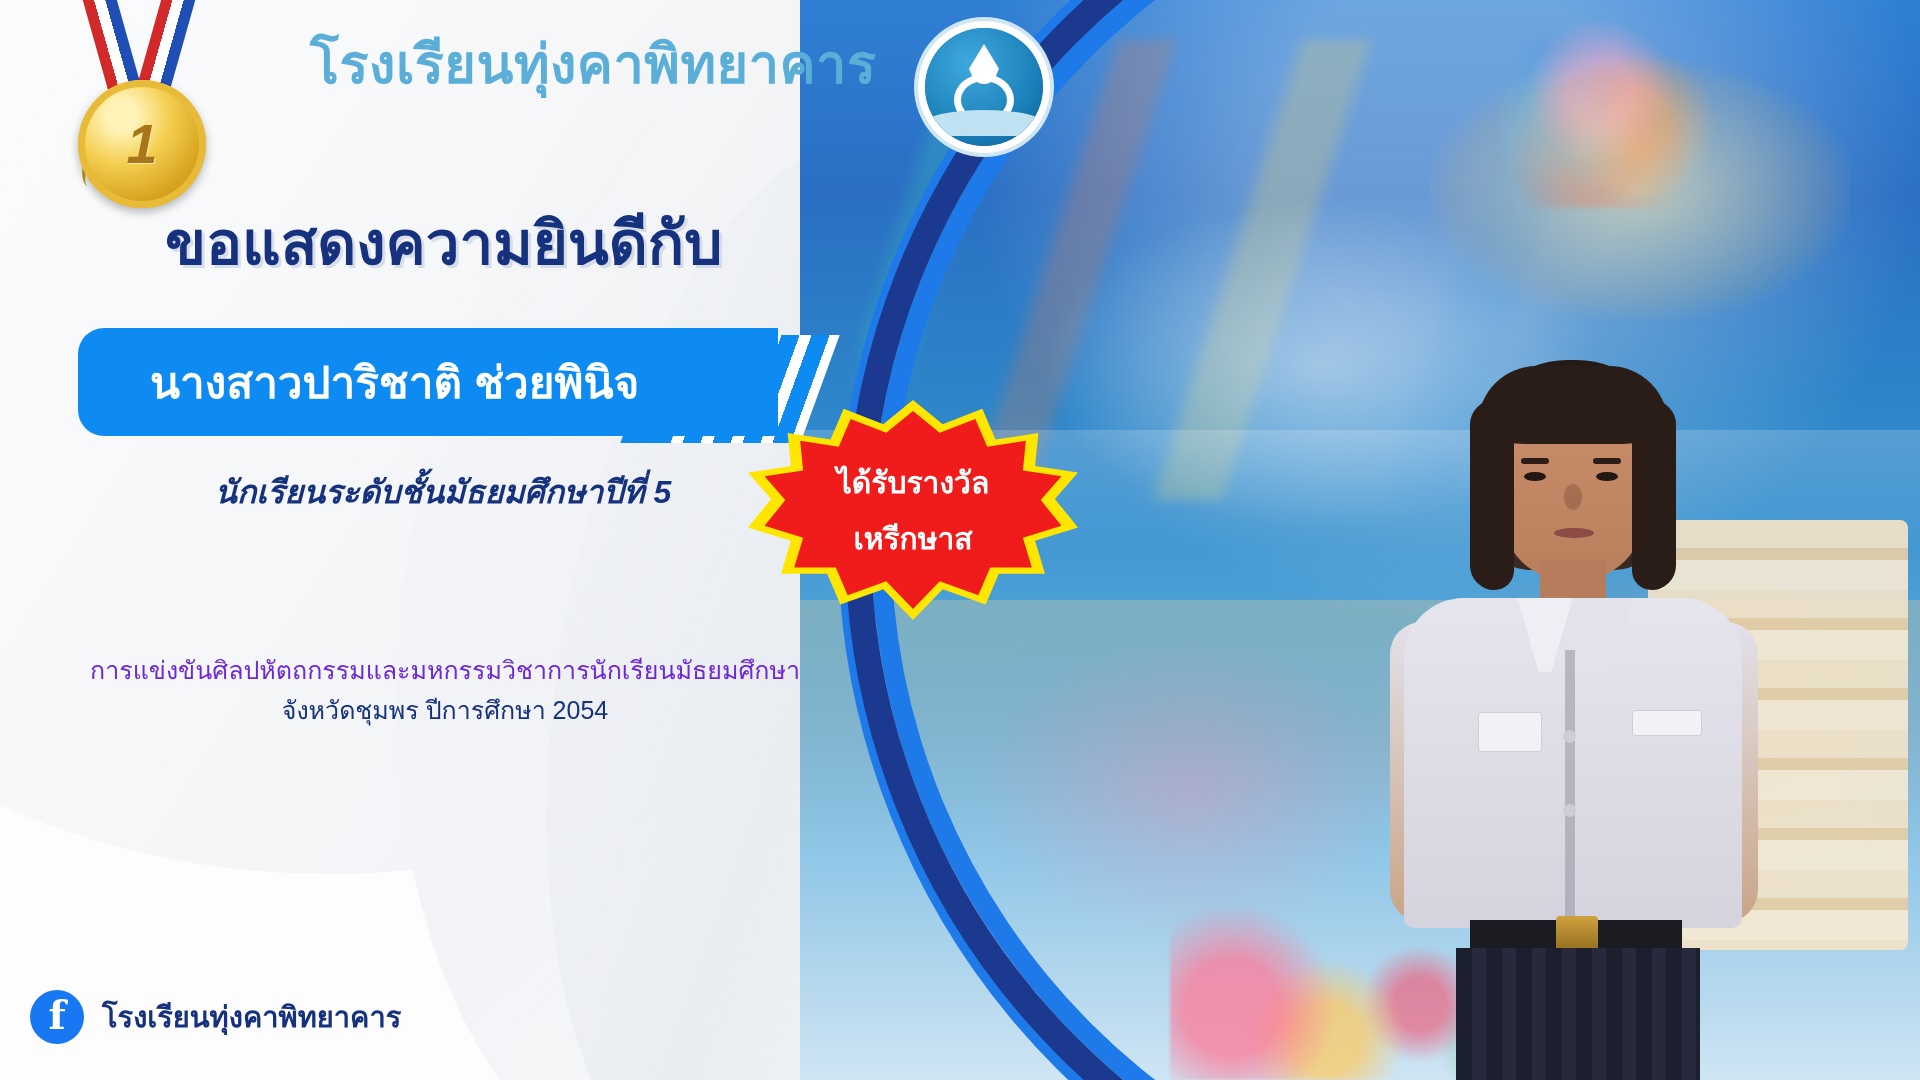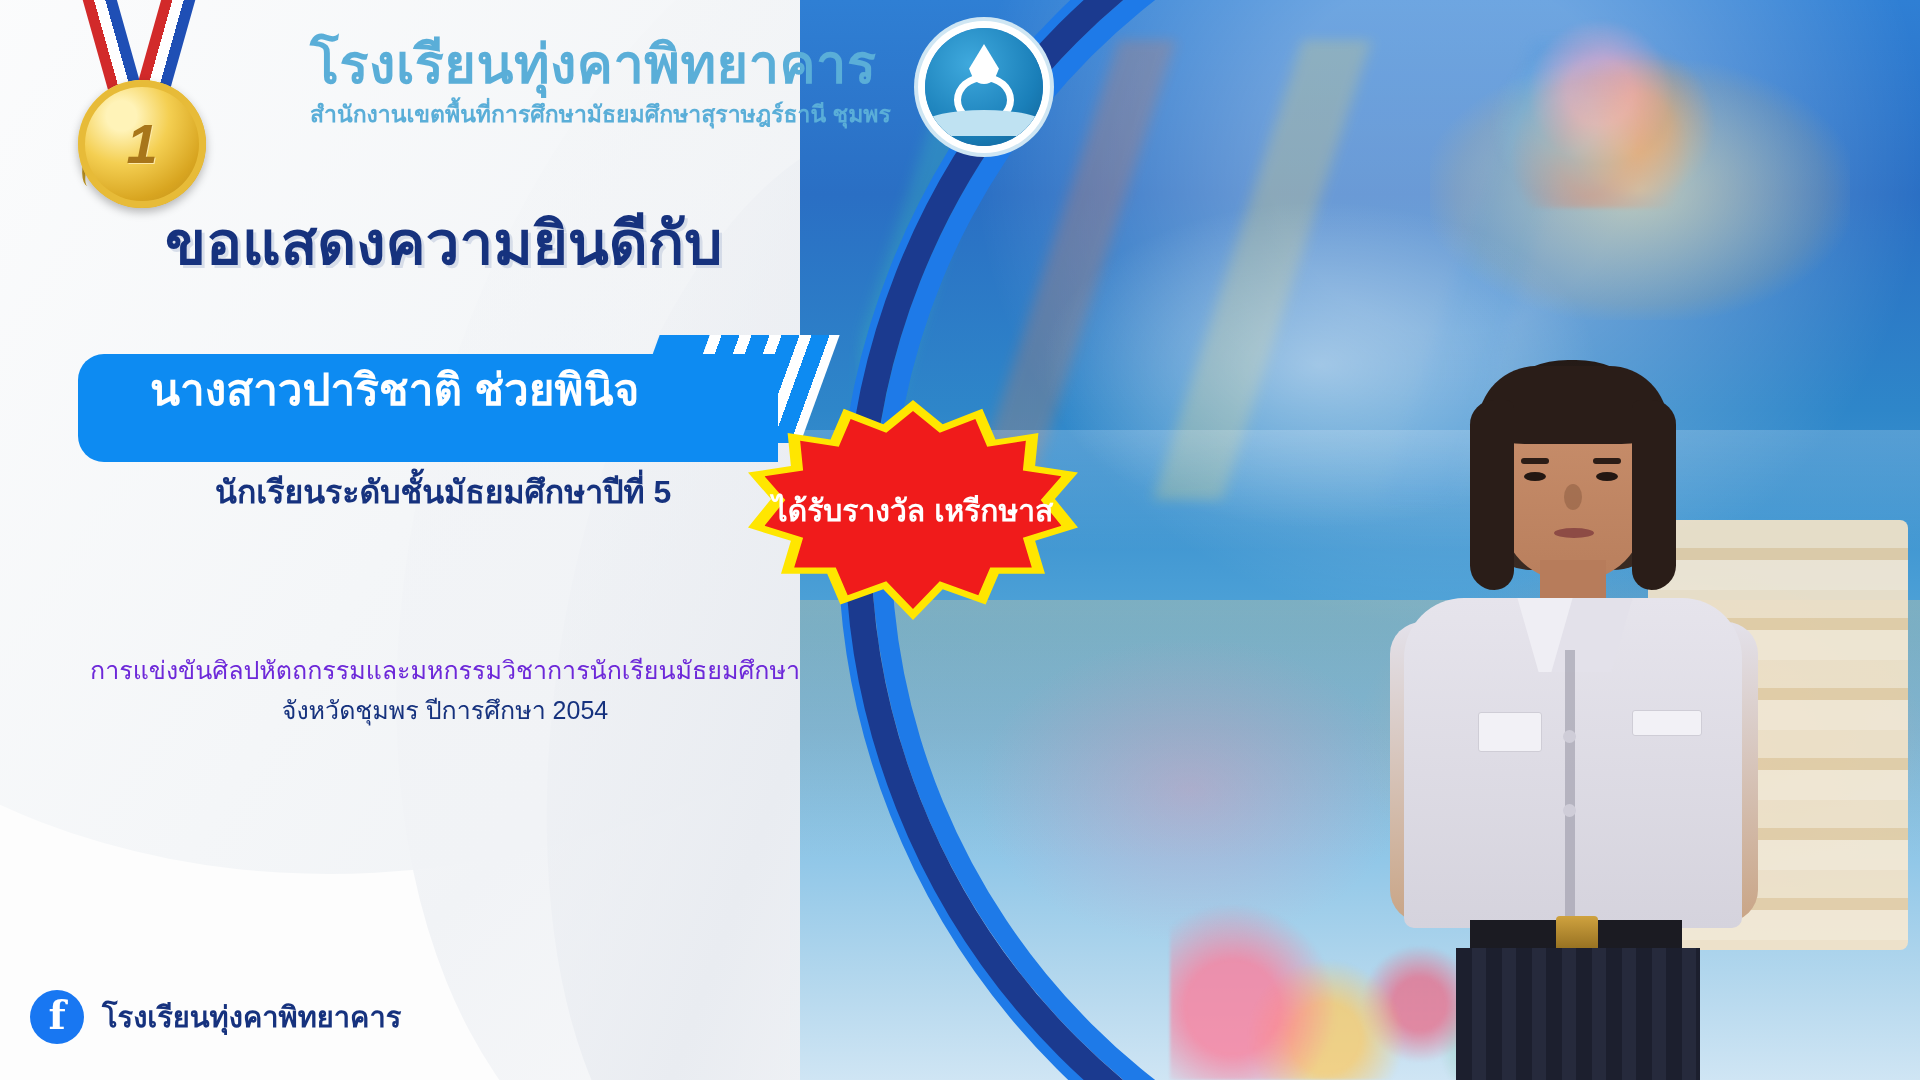--- a/index.html
+++ b/index.html
@@ -173,43 +173,43 @@
   .logo-ring { position:absolute; left:29px; top:46px; width:60px; height:52px;
     border:7px solid #ffffff; border-radius:50%; }
   .logo-wave { position:absolute; left:0; bottom:10px; width:118px; height:26px;
     background:#bfe2f2; border-radius:50% 50% 0 0; }
 
   
   .headline { position:absolute; left:165px; top:195px; font-size:60px; font-weight:bold;
     color:#16327e; text-shadow:3px 3px 0 rgba(190,200,220,.55); white-space:nowrap;font-family:Liberation Serif, serif; }
 
   
-  .name-banner { position:absolute; left:78px; top:354px; width:700px; height:108px;
+  .name-banner { position:absolute; left:78px; top:328px; width:700px; height:108px;
     background:#0d8bf2; border-radius:26px 0 0 26px; overflow:hidden;
-    display:flex; }
+    display:flex; align-items:center; }
   .name-text { color:#ffffff; font-size:44px; font-weight:bold; padding-left:72px;
     white-space:nowrap; }
   .banner-skew { position:absolute; left:640px; top:335px; width:150px; height:108px;
     background:#0d8bf2; transform:skewX(-20deg); }
   .stripes { position:absolute; left:690px; top:335px; width:130px; height:108px; transform:skewX(-20deg);
     background:repeating-linear-gradient(90deg,#ffffff 0 12px,#0d8bf2 12px 30px); }
 
   
   .grade { position:absolute; left:215px; top:466px; font-size:32px; font-weight:bold;
-    color:#16327e; white-space:nowrap; }
+    color:#16327e; white-space:nowrap;font-style:italic; }
 
   
   .burst { position:absolute; left:748px; top:400px; width:330px; height:220px; }
   .burst-y, .burst-r { position:absolute; inset:0;
     clip-path:polygon(50% 0%,59% 11%,71% 4%,75% 18%,88% 15%,87% 30%,100% 33%,93% 45%,
       100% 58%,87% 64%,90% 79%,76% 79%,72% 93%,59% 86%,50% 100%,41% 86%,28% 93%,
       24% 79%,10% 79%,13% 64%,0% 58%,7% 45%,0% 33%,13% 30%,12% 15%,25% 18%,29% 4%,41% 11%); }
   .burst-y { background:#ffe600; }
   .burst-r { background:#f01b1b; transform:scale(.90); }
-  .burst-text { position:absolute; inset:0; display:flex; flex-direction:row;
+  .burst-text { position:absolute; inset:0; display:flex; flex-direction:column;
     align-items:center; justify-content:center; gap:9px; }
   .burst-l1,.burst-l2 { color:#ffffff; font-size:30px; font-weight:bold; white-space:nowrap; }
 
   
   .detail-main { position:absolute; left:85px; top:602px; width:720px; text-align:center;
     font-size:27px; font-weight:bold; color:#16327e; white-space:nowrap; }
   .detail-sub1 { position:absolute; left:65px; top:650px; width:760px; text-align:center;
     font-size:25px; color:#6d28d9; }
   .detail-sub2 { position:absolute; left:65px; top:690px; width:760px; text-align:center;
     font-size:25px; color:#16327e; }
@@ -282,21 +282,20 @@
     <div class="ribbon-r"></div>
     <div class="laurel-l"></div>
     <div class="laurel-r"></div>
     <div class="medal-disc">
       <span class="medal-one">1</span>
     </div>
   </div>
 
   <div class="header">
     <div class="school-name">โรงเรียนทุ่งคาพิทยาคาร</div>
-    <div class="school-sub">สำนักงานเขตพื้นที่การศึกษามัธยมศึกษาสุราษฎร์ธานี ชุมพร</div>
   </div>
   <div class="school-logo">
     <div class="logo-drop"></div>
     <div class="logo-ring"></div>
     <div class="logo-wave"></div>
   </div>
 
   <div class="headline">ขอแสดงความยินดีกับ</div>
 
   <div class="banner-skew"></div>

